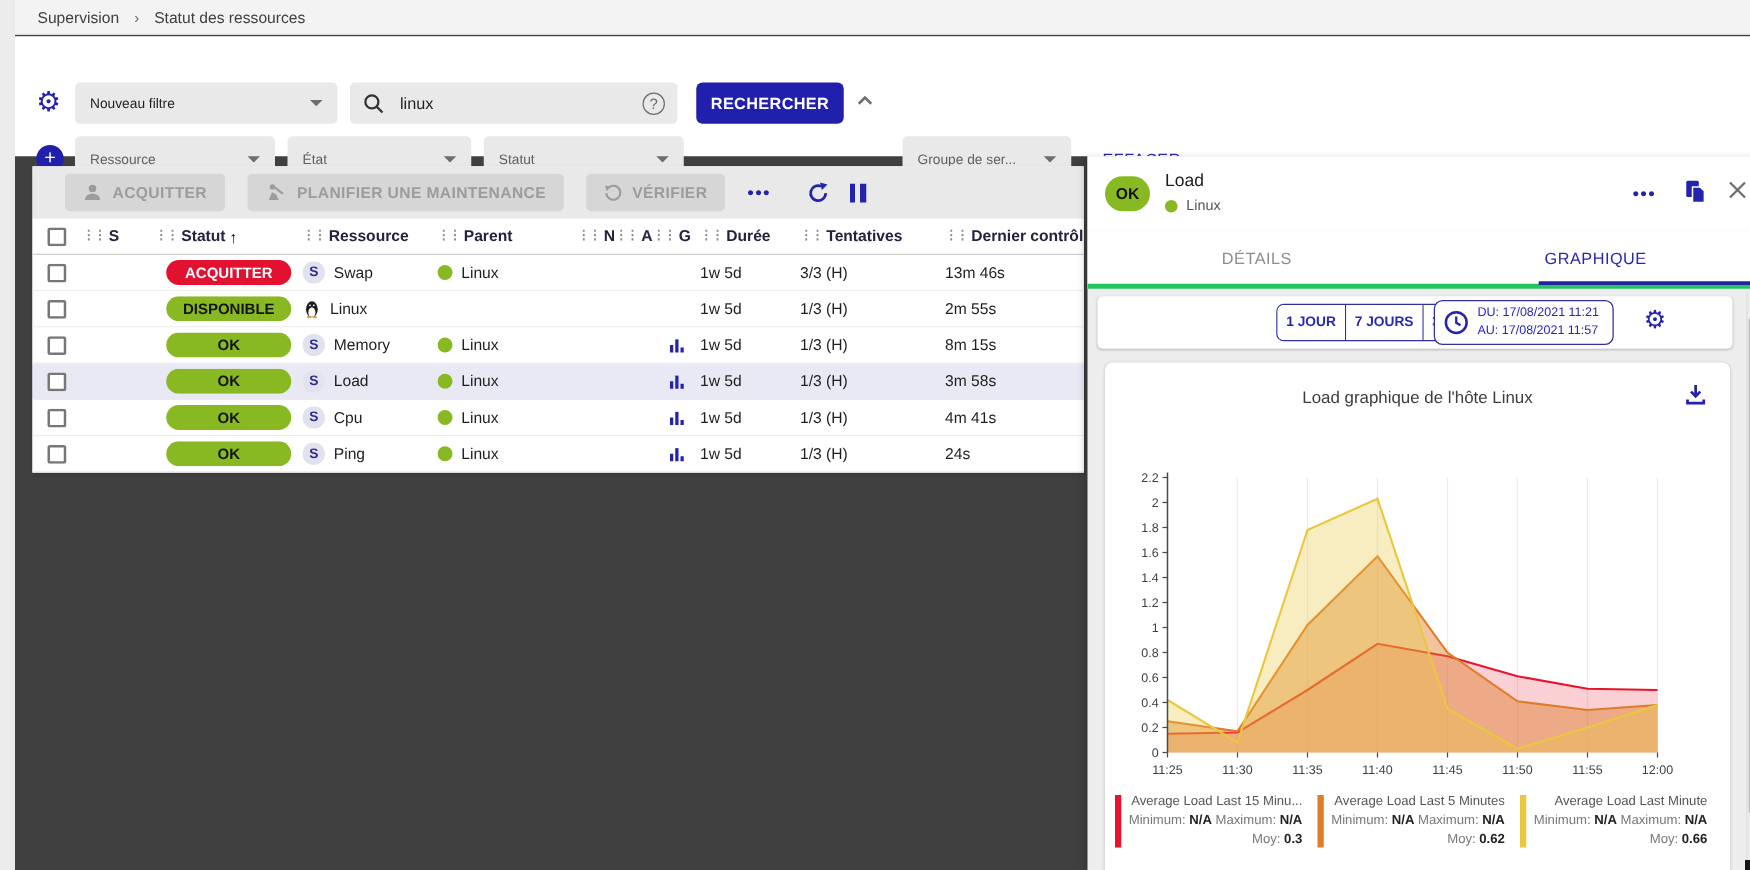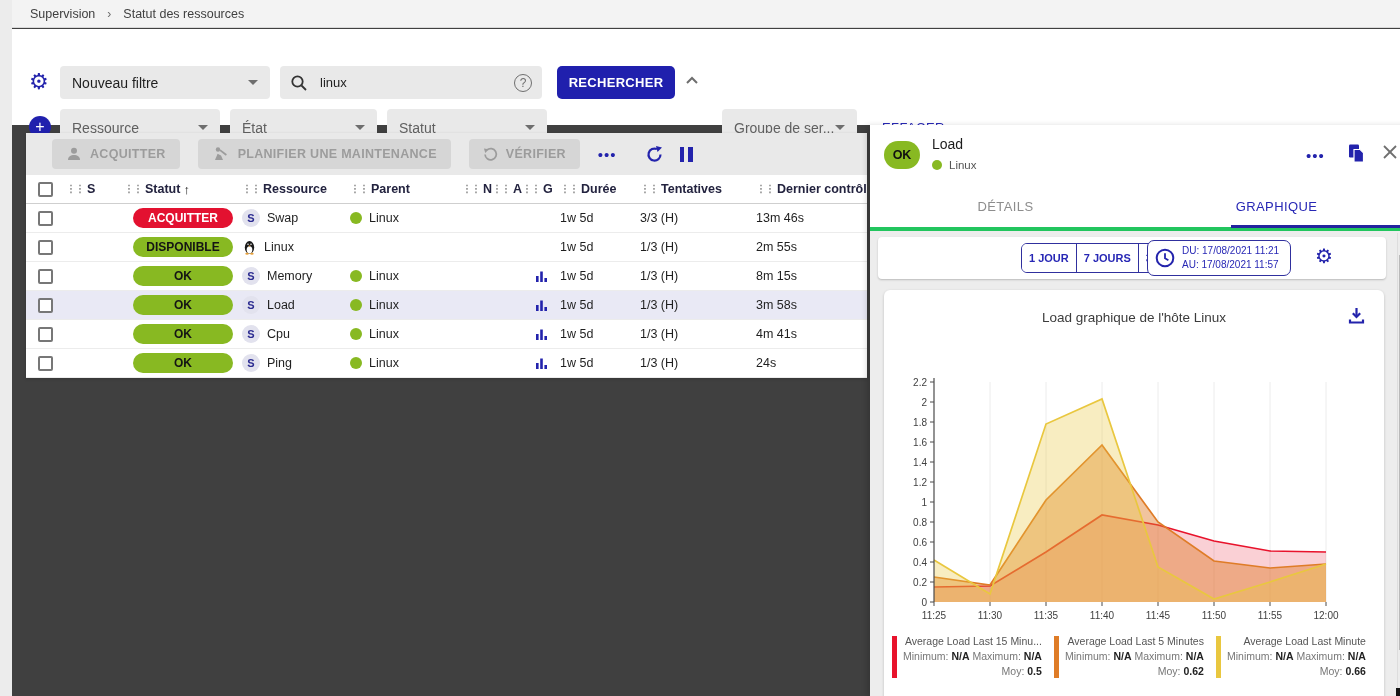--- a/index.html
+++ b/index.html
@@ -8,21 +8,21 @@
 
   
   .topbar{position:absolute;left:0;top:0;width:1400px;height:28px;background:#f3f3f3;border-bottom:1px solid #d8d8d8;display:flex;align-items:center;gap:12px;padding-left:18px;font-size:12.5px;color:#404040;}
   .crumb{cursor:default;}
   .crumb-sep{color:#6b6b6b;font-size:12px;}
 
   
   .filters{position:absolute;left:0;top:29px;width:1400px;height:96px;background:#fff;}
   .gear-glyph{color:#2323ac;font-size:22px;line-height:1;}
   .filters .gear1{position:absolute;left:17px;top:42px;}
-  .sel{position:absolute;background:#e9e9e9;border-radius:4px;display:flex;align-items:center;justify-content:space-between;padding:0 12px;color:#606060;font-size:14px;cursor:pointer;}
+  .sel{position:absolute;background:#e9e9e9;border-radius:4px;display:flex;align-items:center;justify-content:space-between;padding:0 12px;color:#606060;font-size:11px;cursor:pointer;}
   .caret{width:0;height:0;border-left:5px solid transparent;border-right:5px solid transparent;border-top:5px solid #6e6e6e;}
   .sel-dark{color:#1f1f1f;}
   .searchbox{position:absolute;left:268px;top:37px;width:262px;height:33px;background:#e9e9e9;border-radius:4px;display:flex;align-items:center;gap:10px;padding:0 10px;}
   .searchbox input{flex:1;background:transparent;border:none;outline:none;font-size:13px;color:#222;font-family:inherit;}
   .help-circle{width:18px;height:18px;border:1.5px solid #6f6f6f;border-radius:50%;color:#6f6f6f;font-size:12px;display:flex;align-items:center;justify-content:center;cursor:pointer;flex:0 0 auto;}
   .btn-primary{position:absolute;left:545px;top:37px;width:118px;height:33px;background:#2020ad;color:#fff;border:none;border-radius:5px;font-size:13px;font-weight:bold;letter-spacing:.3px;cursor:pointer;font-family:inherit;}
   .collapse-up{position:absolute;left:672px;top:45px;cursor:pointer;}
   .plus-circle{position:absolute;left:17px;top:87px;width:22px;height:22px;border-radius:50%;background:#2020ad;color:#fff;font-size:16px;display:flex;align-items:center;justify-content:center;cursor:pointer;}
   .clear-link{position:absolute;left:870px;top:91px;color:#2727b5;font-size:13px;letter-spacing:.4px;cursor:pointer;}
 
@@ -515,21 +515,21 @@
           <line x1="442" y1="234" x2="442" y2="238" stroke="#4a4a4a"></line>
           <text x="442" y="251" text-anchor="middle" font-size="10" fill="#3f3f3f" font-family="Liberation Sans, sans-serif">12:00</text>
         </svg>
 
       <div class="legend">
         <div class="litem">
           <span class="lbar" style="background-color: rgb(232, 19, 44);"></span>
           <span class="ltxt">
             <span class="lname">Average Load Last 15 Minu...</span>
             <span><span>Minimum:</span> <b>N/A</b> <span>Maximum:</span> <b>N/A</b></span>
-            <span><span>Moy:</span> <b>0.5</b></span>
+            <span><span>Moy:</span> <b>0.3</b></span>
           </span>
         </div>
         <div class="litem">
           <span class="lbar" style="background-color: rgb(223, 124, 39);"></span>
           <span class="ltxt">
             <span class="lname">Average Load Last 5 Minutes</span>
             <span><span>Minimum:</span> <b>N/A</b> <span>Maximum:</span> <b>N/A</b></span>
             <span><span>Moy:</span> <b>0.62</b></span>
           </span>
         </div>

